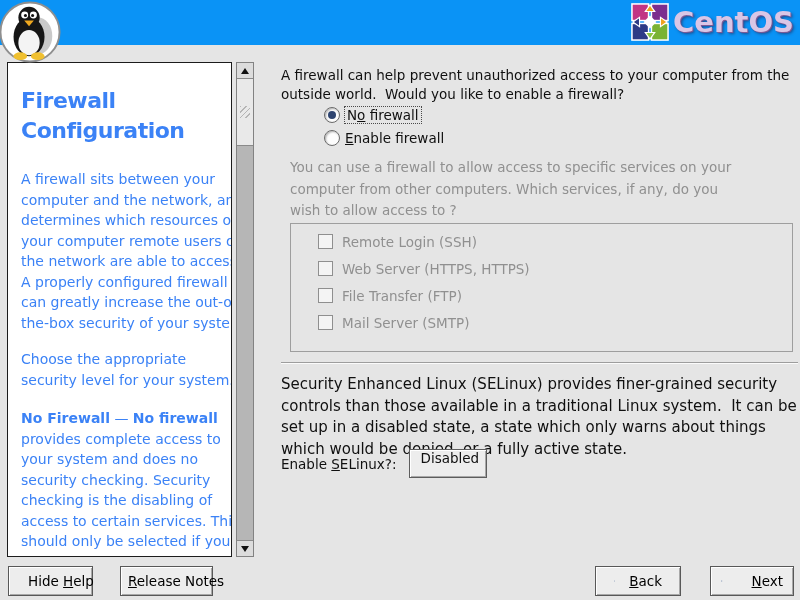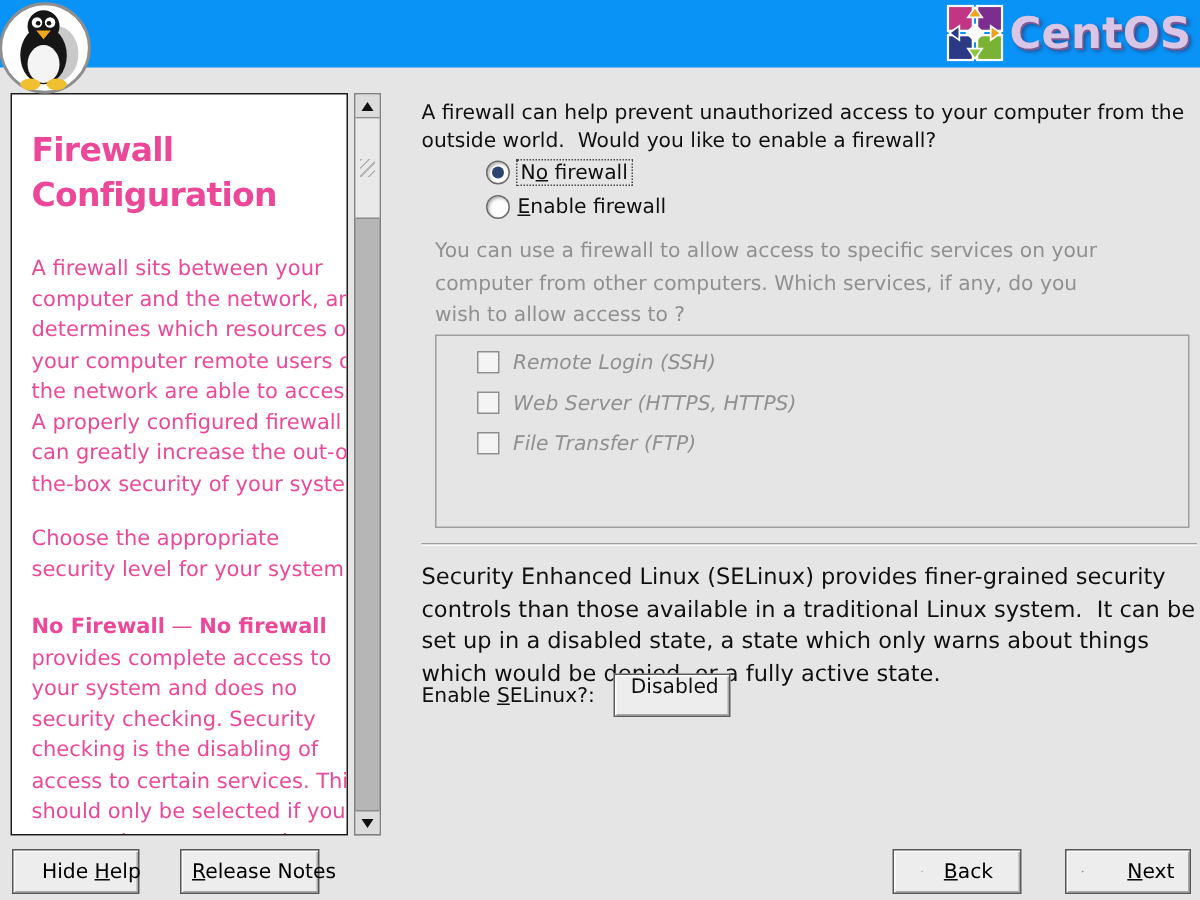--- a/index.html
+++ b/index.html
@@ -6,21 +6,21 @@
   body{width:800px;height:600px;overflow:hidden;font-family:"DejaVu Sans","Liberation Sans",sans-serif;}
   #root{position:relative;width:800px;height:600px;background:var(--page-bg,#E5E5E5);overflow:hidden;}
 
   .topbar{position:absolute;left:0;top:0;width:800px;height:45px;background:var(--topbar,#0A93F6);}
   .tux{position:absolute;left:-1px;top:1px;width:62px;height:62px;z-index:6;}
   .brand{position:absolute;right:6px;top:3px;display:flex;align-items:center;gap:4px;z-index:5;}
   .brand-text{font-size:29px;font-weight:bold;color:var(--brand-text,#D9C6E6);
     text-shadow:1px 1px 0 #7b5a96, 2px 2px 3px rgba(40,20,60,.55);}
 
   .help-panel{position:absolute;left:7px;top:62px;width:225px;height:495px;background:#fff;
-    border:1px solid #1c1c1c;box-sizing:border-box;padding:23px 5px 0 13px;overflow:hidden;color:#ec4899;}
+    border:1px solid #1c1c1c;box-sizing:border-box;padding:23px 5px 0 13px;overflow:hidden;color:#3b82f6;}
   .help-title{font-size:22px;font-weight:bold;line-height:30px;letter-spacing:-0.5px;}
   .help-p{font-size:14px;line-height:20.5px;white-space:pre;}
   .help-p.m1{margin-top:23px;}
   .help-p.m2{margin-top:16px;}
   .help-p.m3{margin-top:18px;}
   .b{font-weight:bold;}
 
   .scrollbar{position:absolute;left:236px;top:62px;width:18px;height:495px;border:1px solid #828282;
     box-sizing:border-box;background:#b6b6b6;}
   .sb-up{position:absolute;top:0;left:0;right:0;height:15px;background:#dcdcdc;border-bottom:1px solid #8a8a8a;
@@ -39,21 +39,21 @@
   .radio{width:14px;height:14px;border-radius:50%;border:1px solid #6a6a6a;background:#fdfdfd;position:relative;
     box-shadow:inset 1px 1px 2px rgba(0,0,0,.3);flex:none;}
   .radio.selected::after{content:"";position:absolute;left:3px;top:3px;width:8px;height:8px;border-radius:50%;
     background:var(--radio-selected,#2E4470);}
   .mn{text-decoration:underline;}
   .focus{outline:1px dotted #4a4a4a;padding:0 2px;}
 
   .services-intro{position:absolute;left:290px;top:157px;font-size:13.5px;line-height:21.5px;white-space:pre;
     color:var(--disabled-text,#909090);}
   .services-box{position:absolute;left:290px;top:223px;width:503px;height:129px;border:1px solid #9e9e9e;
-    box-sizing:border-box;padding:9px 0 0 27px;display:flex;flex-direction:column;gap:10px;background:var(--page-bg,#E5E5E5);font-style:italic;}
+    box-sizing:border-box;padding:9px 0 0 27px;display:flex;flex-direction:column;gap:10px;background:var(--page-bg,#E5E5E5);}
   .cb-row{display:flex;align-items:center;gap:9px;font-size:13.5px;color:var(--disabled-text,#909090);height:17px;}
   .checkbox{width:13px;height:13px;border:1px solid #8f8f8f;background:#f4f4f4;flex:none;}
 
   .separator{position:absolute;left:281px;top:362px;width:517px;height:0;border-top:1px solid #9d9d9d;border-bottom:1px solid #fbfbfb;}
   .selinux-text{position:absolute;left:281px;top:374px;font-size:15px;line-height:21.5px;white-space:pre;color:#101010;}
   .selinux-row{position:absolute;left:281px;top:449px;display:flex;align-items:center;height:29px;}
   .selinux-label{font-size:13.5px;color:#101010;}
   .combo{margin-left:13px;height:29px;border:1px solid #5d5d5d;background:#ededed;box-sizing:border-box;
     box-shadow:inset 1px 1px 0 #ffffff, inset -1px -1px 0 #a8a8a8;display:flex;align-items:center;
     padding:0 7px 0 10px;gap:9px;flex-direction:column;}
@@ -166,20 +166,24 @@
       <span>Remote Login (SSH)</span>
     </div>
     <div class="cb-row">
       <span class="checkbox"></span>
       <span>Web Server (HTTPS, HTTPS)</span>
     </div>
     <div class="cb-row">
       <span class="checkbox"></span>
       <span>File Transfer (FTP)</span>
     </div>
+    <div class="cb-row">
+      <span class="checkbox"></span>
+      <span>Mail Server (SMTP)</span>
+    </div>
   </div>
 
   <div class="separator"></div>
 
   <div class="selinux-text">Security Enhanced Linux (SELinux) provides finer-grained security
 controls than those available in a traditional Linux system.  It can be
 set up in a disabled state, a state which only warns about things
 which would be denied, or a fully active state.</div>
 
   <div class="selinux-row">

